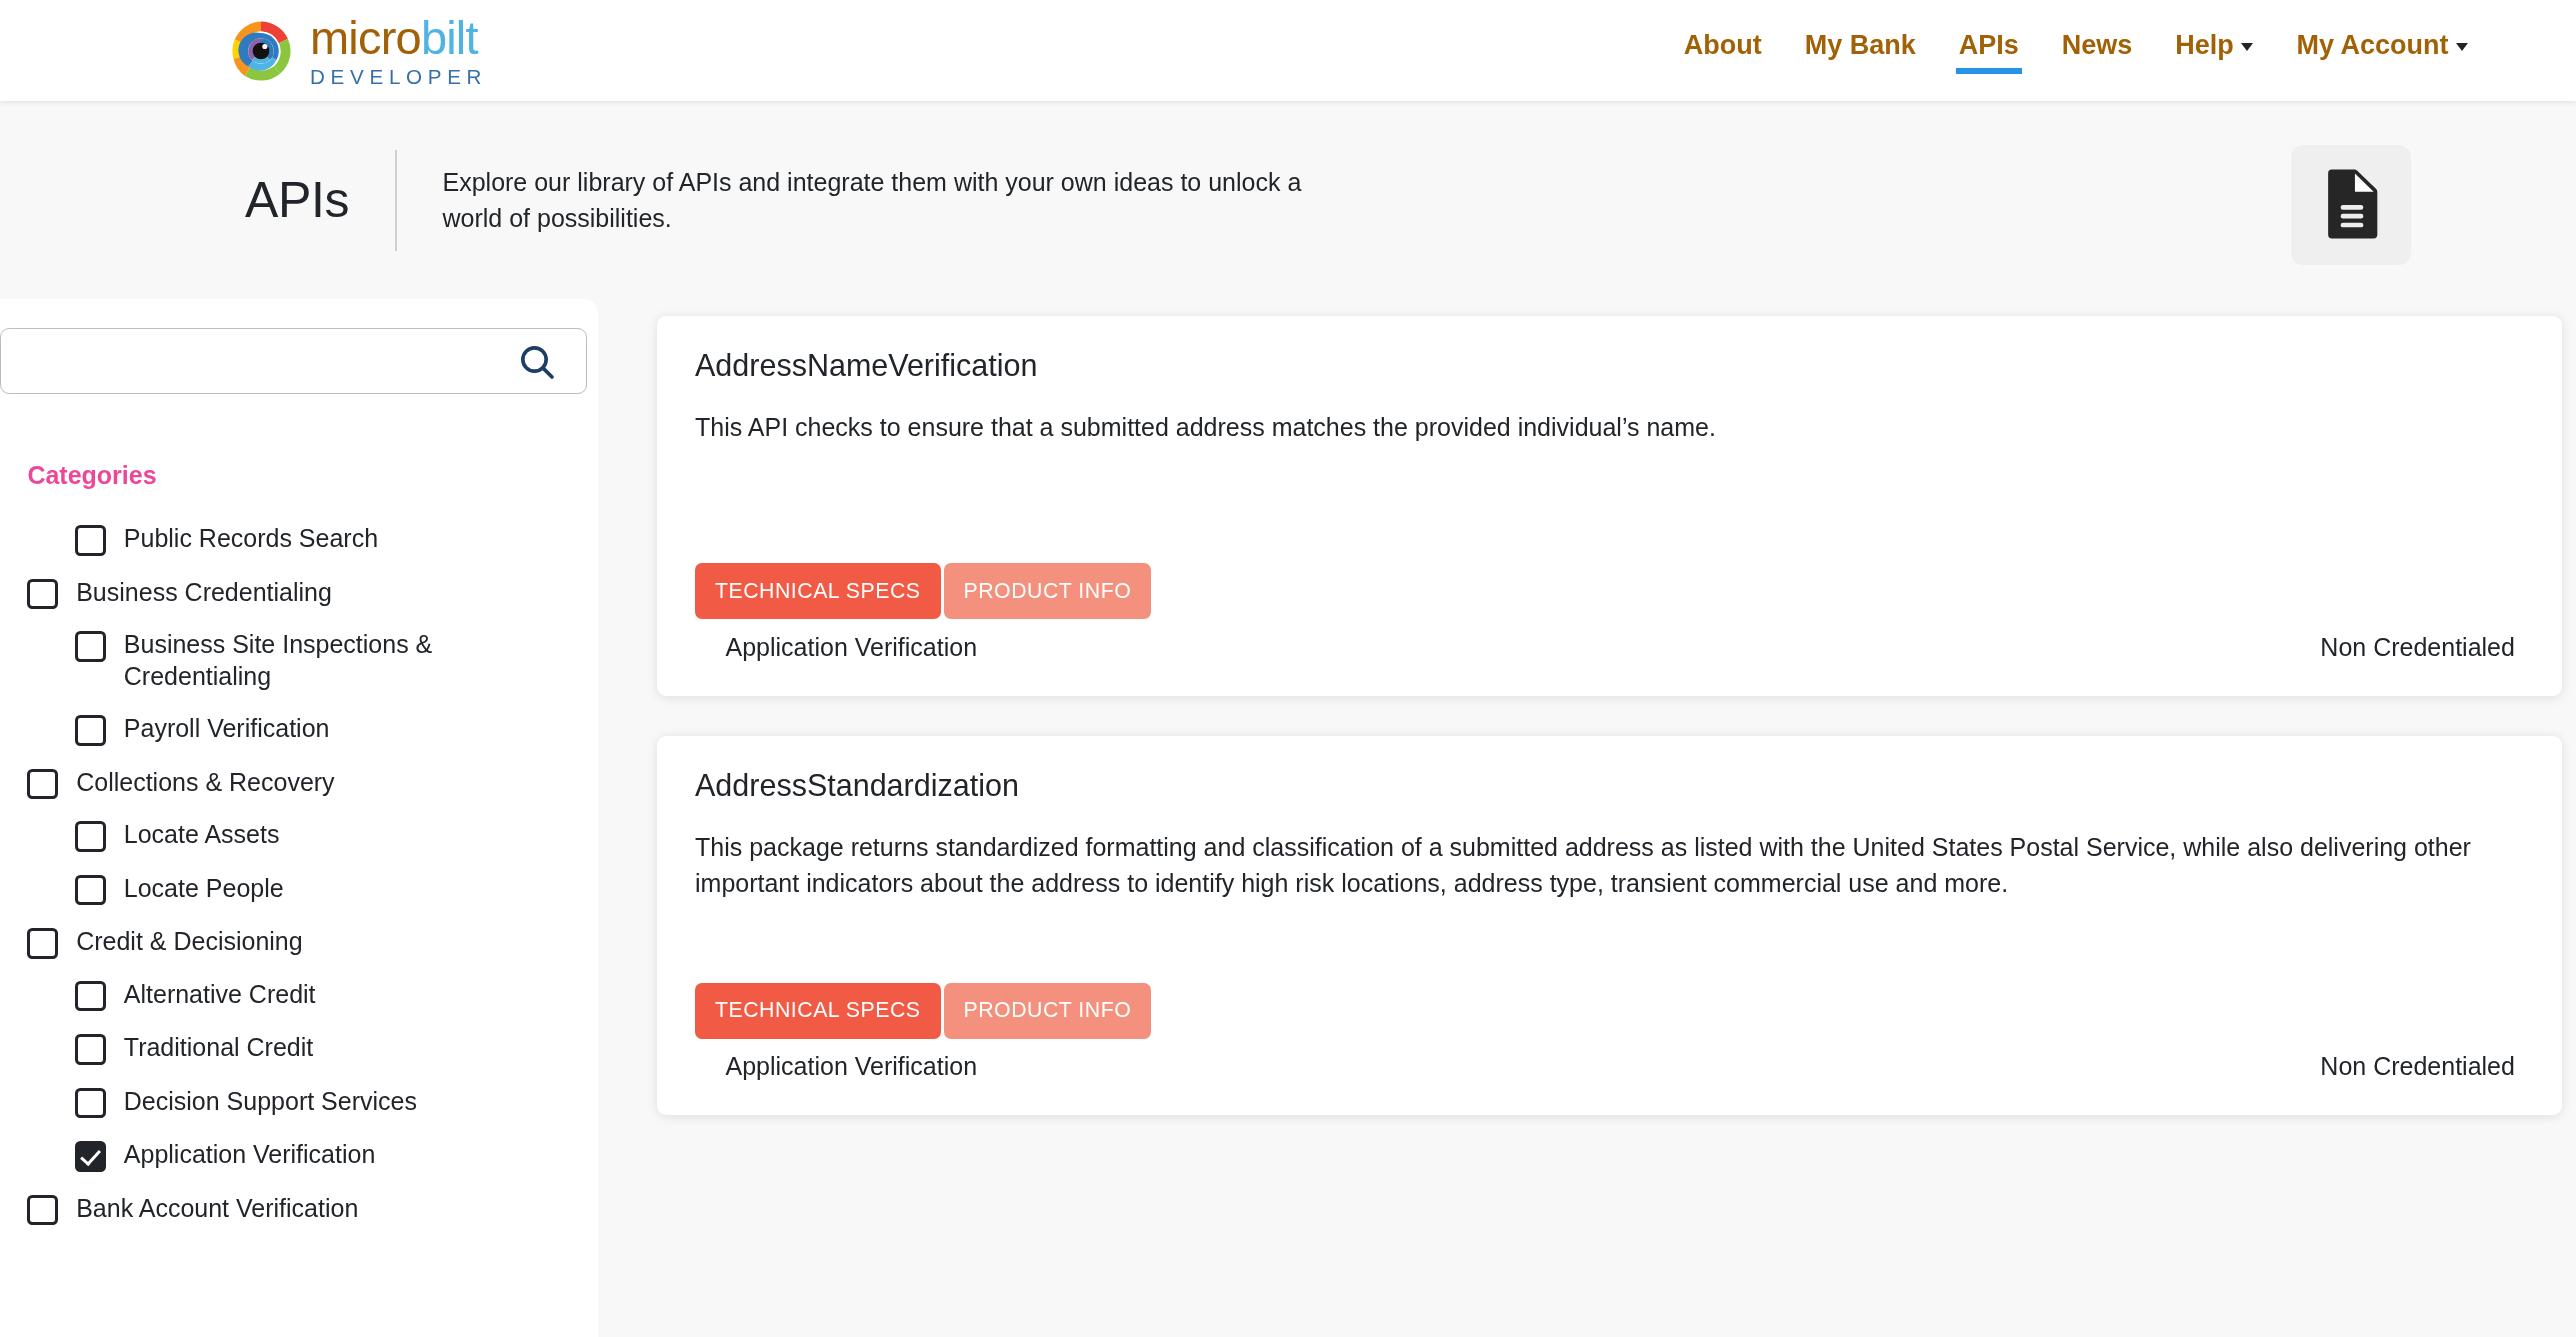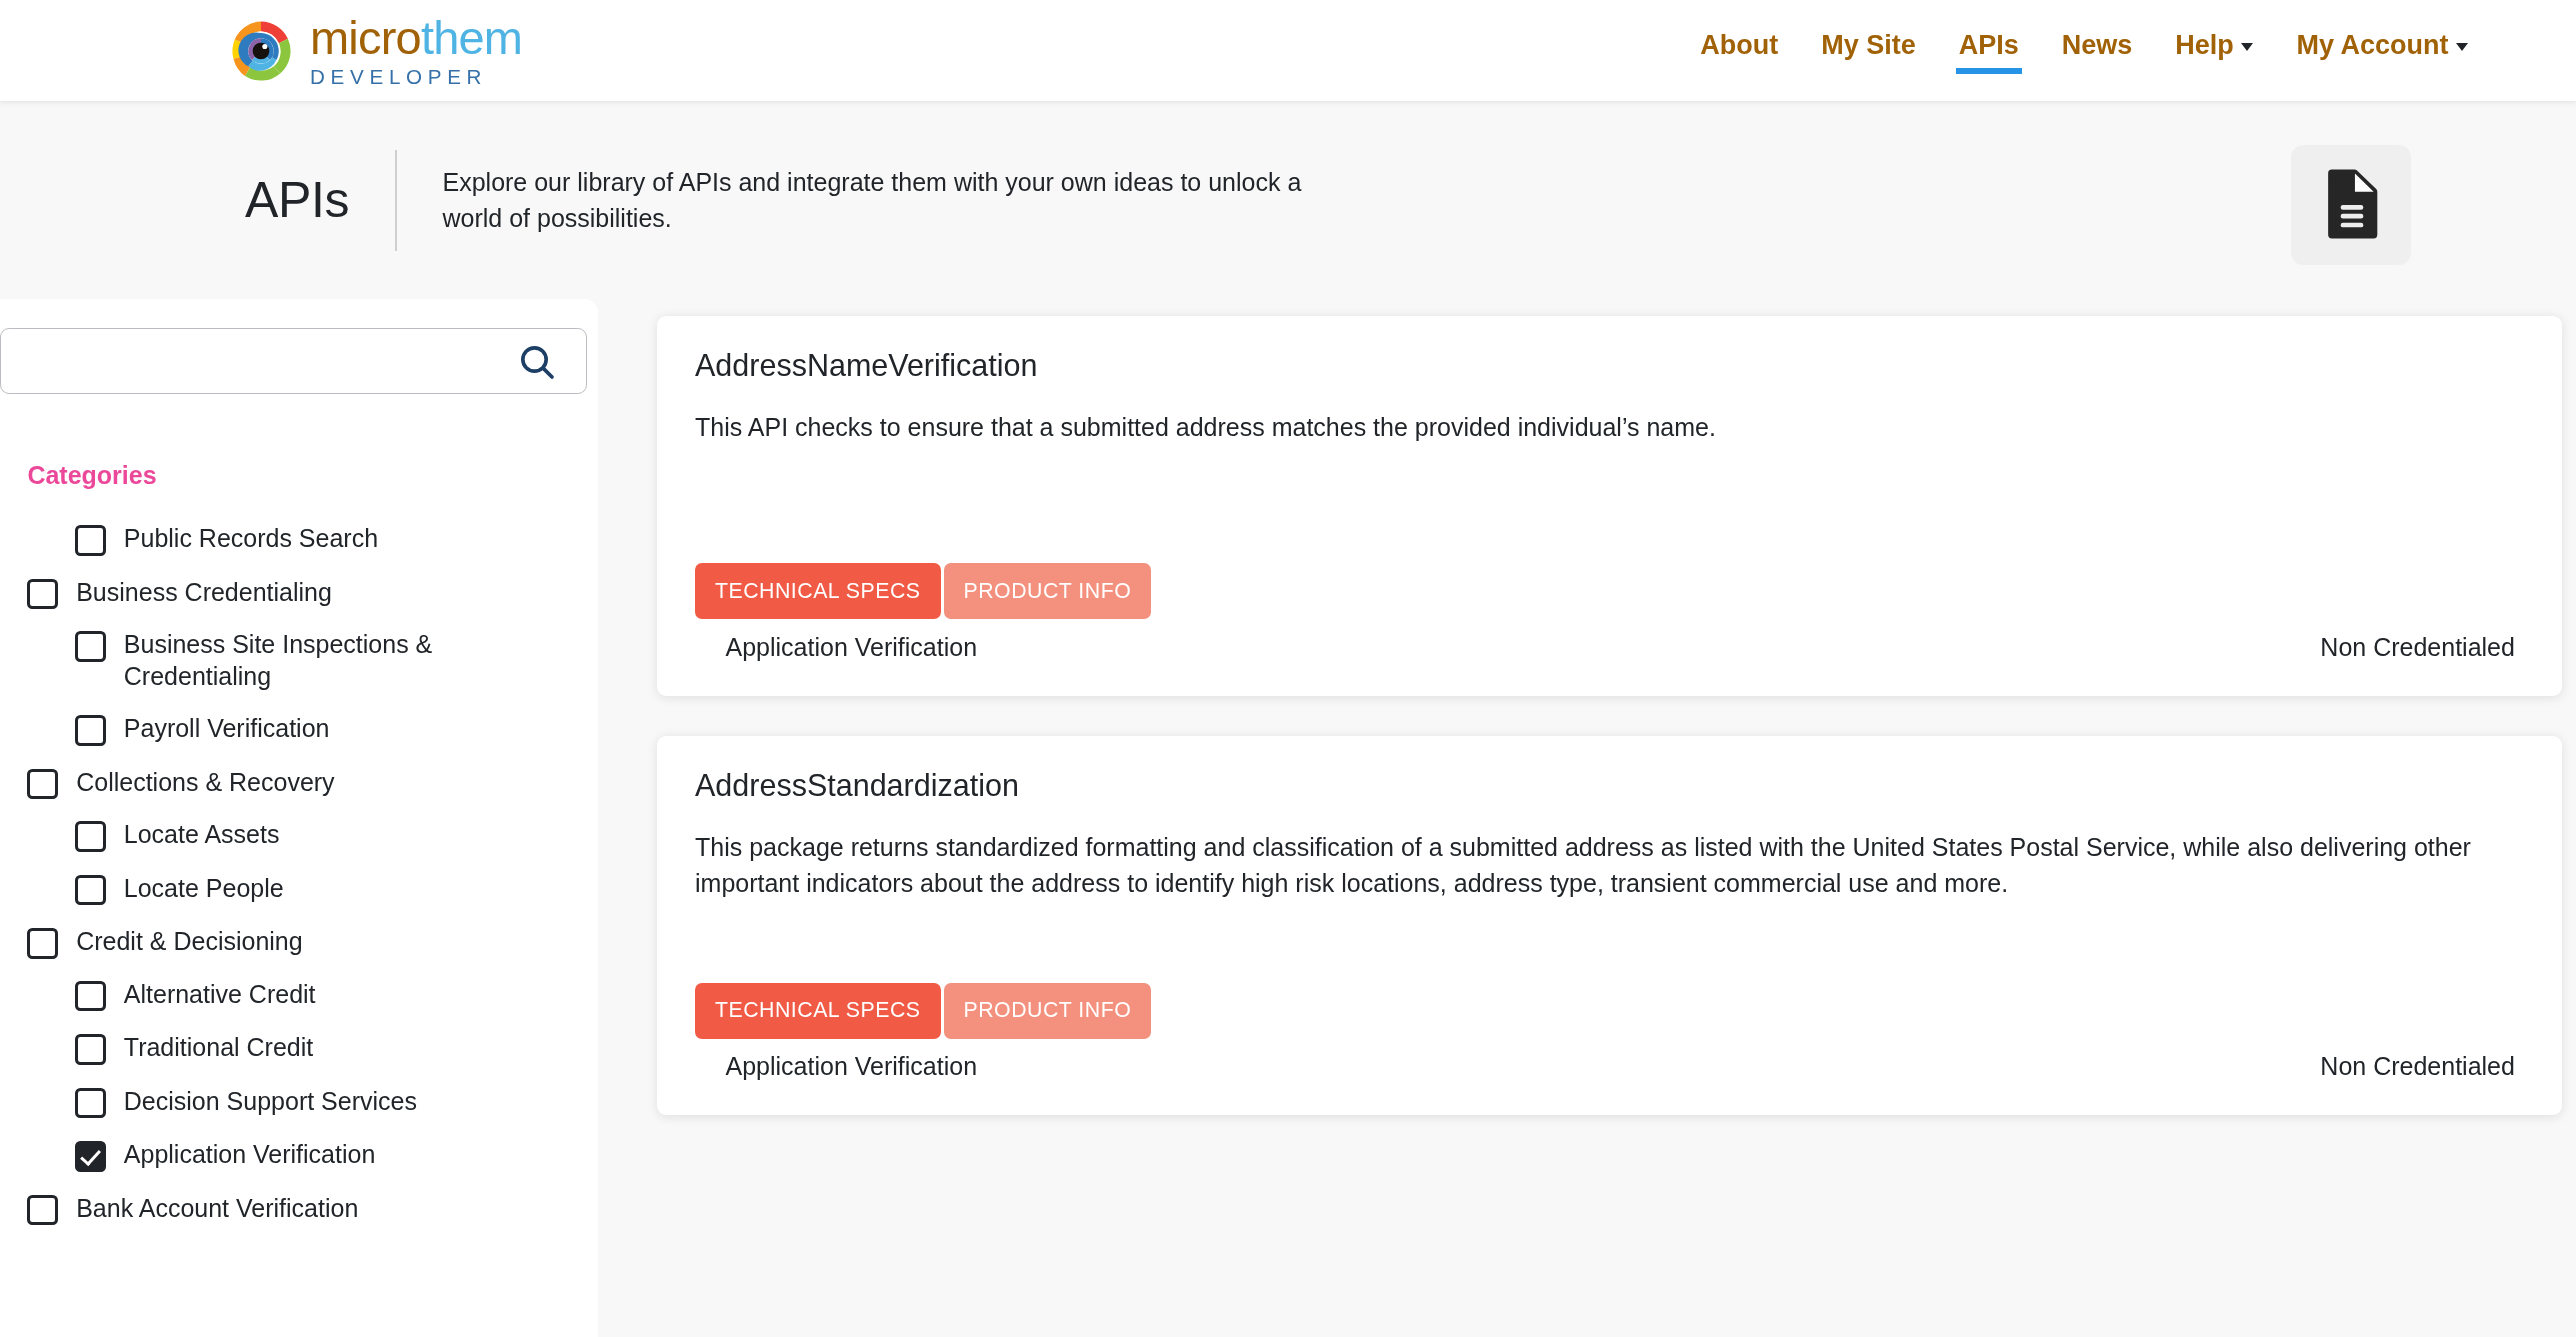--- a/index.html
+++ b/index.html
@@ -298,29 +298,29 @@
         <circle cx="50" cy="50" r="20" fill="#ffffff"></circle>
         <path d="M50 30 A20 20 0 0 1 64 64 L50 50 Z" fill="#2e7cbf"></path>
         <path d="M64 64 A20 20 0 0 1 36 64 L50 50 Z" fill="#4fb4e4"></path>
         <path d="M36 64 A20 20 0 0 1 50 30 L50 50 Z" fill="#8a63a8"></path>
         <circle cx="50" cy="50" r="13" fill="#16100f"></circle>
         <circle cx="56" cy="43" r="4" fill="#ffffff"></circle>
       </svg>
     </span>
     <span class="brand-words">
       <span class="brand-name">
-        <span class="w1">micro</span><span class="w2">them</span>
+        <span class="w1">micro</span><span class="w2">bilt</span>
       </span>
       <span class="brand-sub">DEVELOPER</span>
     </span>
   </div>
 
   <div class="nav-links">
     <a class="nav-link">About</a>
-    <a class="nav-link">My Site</a>
+    <a class="nav-link">My Bank</a>
     <a class="nav-link active">APIs</a>
     <a class="nav-link">News</a>
     <a class="nav-link"><span>Help</span><span class="caret"></span></a>
     <a class="nav-link"><span>My Account</span><span class="caret"></span></a>
   </div>
 </div>
 
 <div class="page-head">
   <div class="head-inner">
     <div class="page-title">APIs</div>

